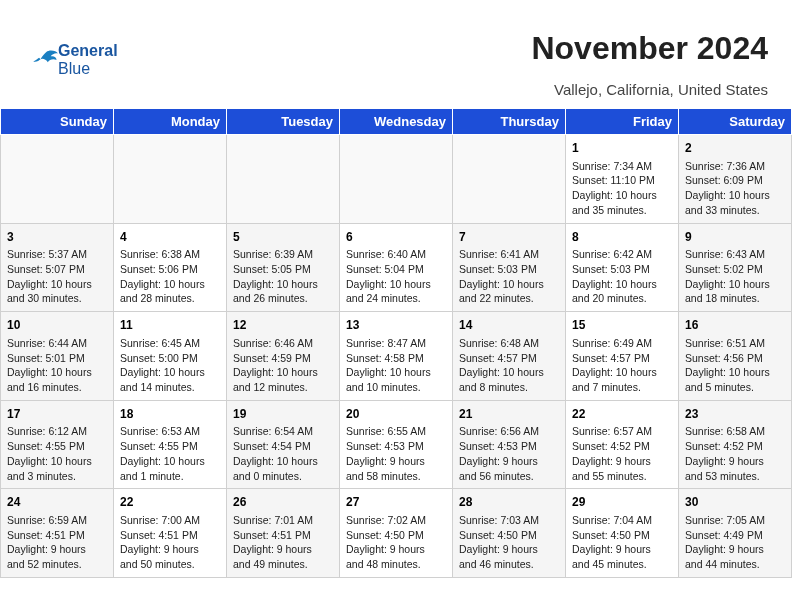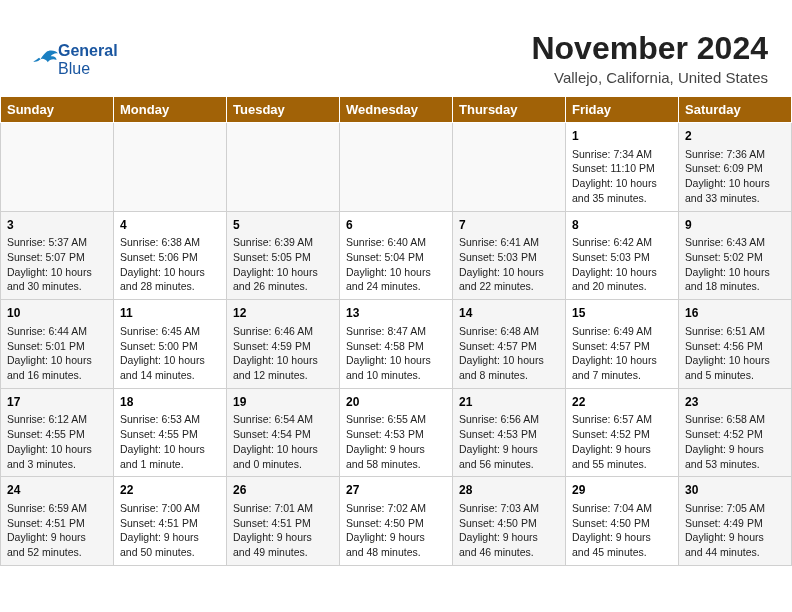--- a/index.html
+++ b/index.html
@@ -1,29 +1,29 @@
 <!DOCTYPE html>
 <html><head>
   <meta charset="utf-8">
   <style>
     * { margin: 0; padding: 0; box-sizing: border-box; }
     body { font-family: Arial, sans-serif; background: #fff; width: 792px; height: 612px; overflow: hidden; }
     
     .header { text-align: right; padding: 30px 24px 4px 24px; }
     .header-title { font-size: 32px; font-weight: bold; color: #222; }
-    .header-subtitle { font-size: 15px; color: #444; margin-top: 2px; }
+    .header-subtitle { font-size: 15px; color: #444; margin-top: 14px; }
     
     .logo { position: absolute; top: 18px; left: 24px; display: flex; align-items: center; margin-top: 24px; }
     .logo-bird { width: 32px; height: 24px; margin-left: 2px; }
     
     .calendar { width: 100%; border-collapse: collapse; margin-top: 6px; }
     .calendar th {
-      background-color: #a16207;
+      background-color: #1d4ed8;
       color: white;
-      text-align: left;
+      text-align: right;
       padding: 5px 6px;
       font-size: 13px;
       border: 1px solid #fff;
     }
     .calendar td {
       vertical-align: top;
       padding: 5px 6px;
       border: 1px solid #d0d0d0;
       font-size: 11px;
       line-height: 1.4;

